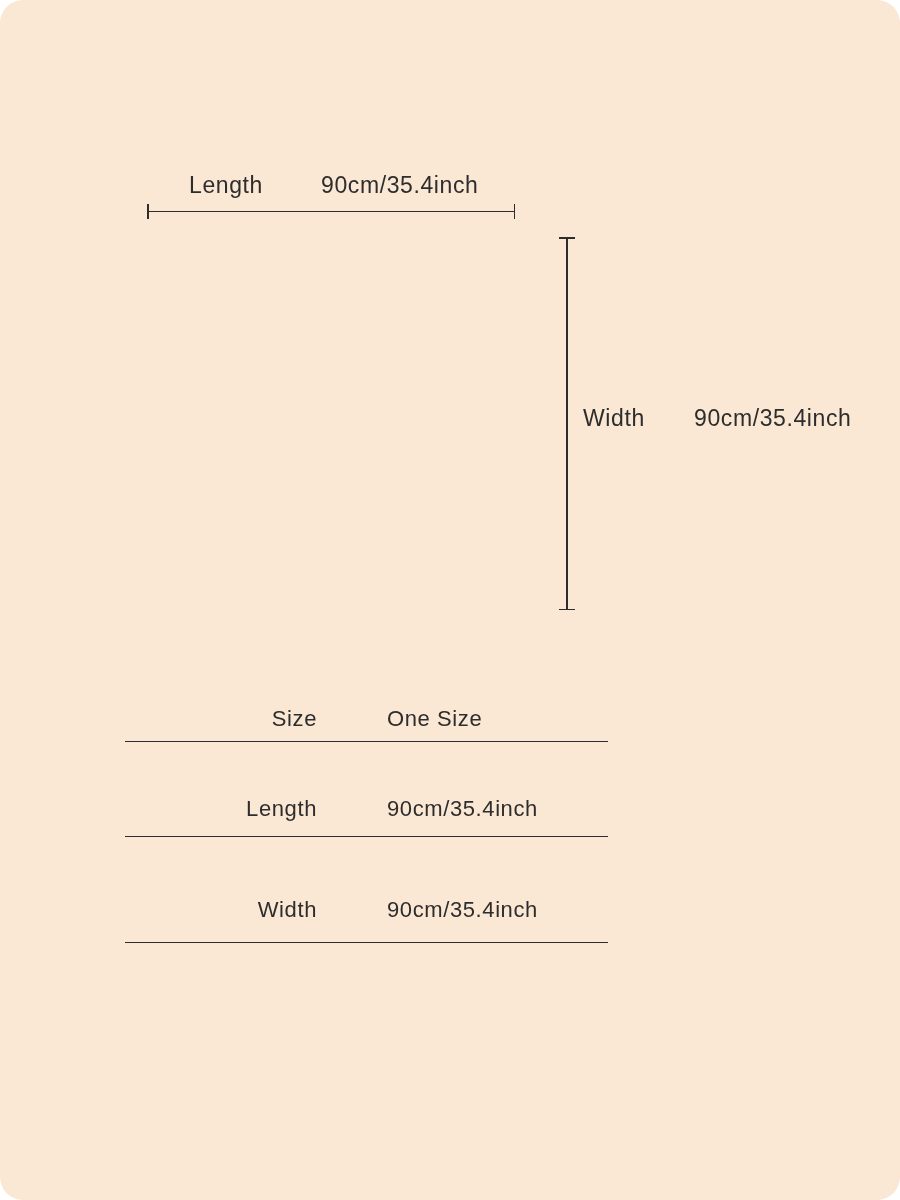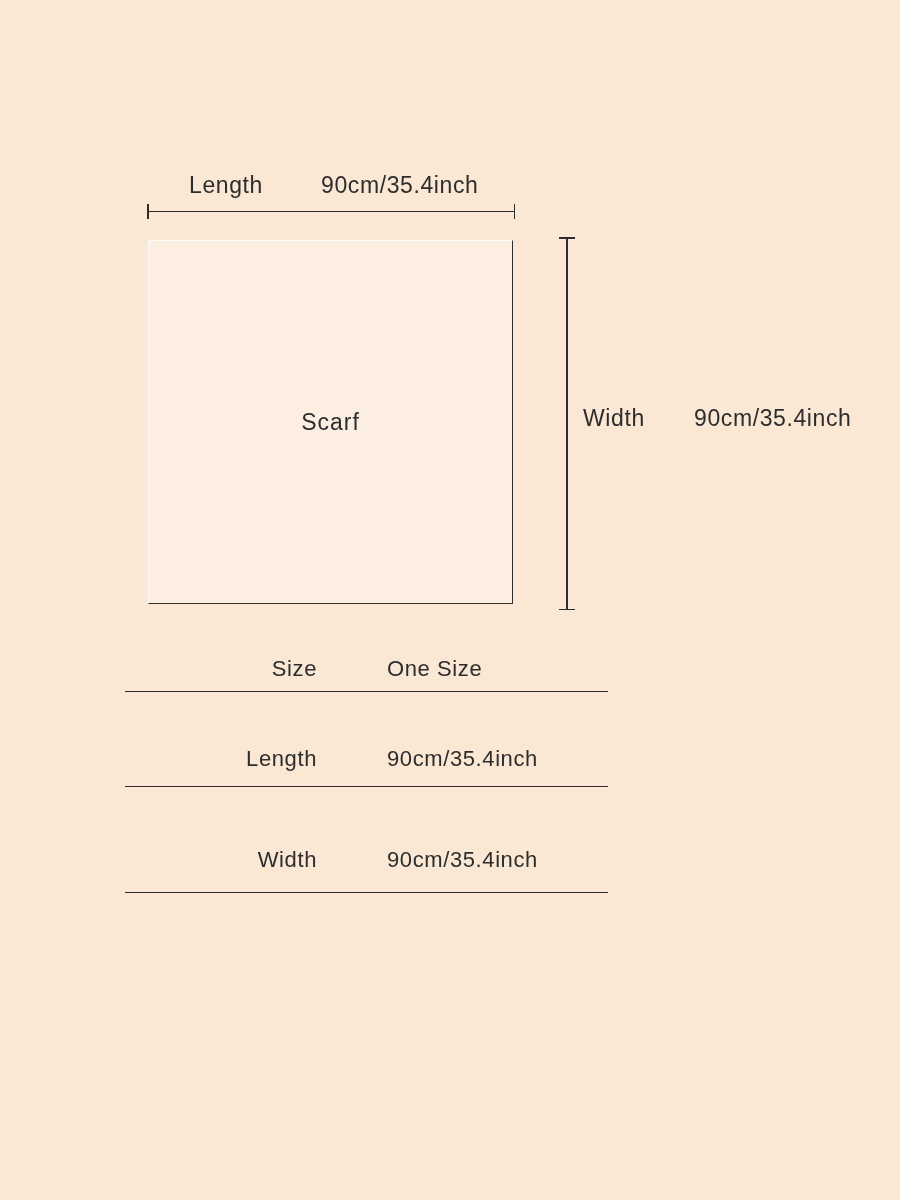--- a/index.html
+++ b/index.html
@@ -4,20 +4,21 @@
 <style>
   html, body { margin: 0; padding: 0; }
   .canvas {
     position: relative;
     width: 900px;
     height: 1200px;
     background: #fbe8d4;
     color: #2d2d2d;
     font-family: "Liberation Sans", sans-serif;
     overflow: hidden;
+    border-radius: 23px;
   }
   .lbl {
     position: absolute;
     font-size: 23px;
     line-height: 26px;
     letter-spacing: 0.6px;
     white-space: nowrap;
   }
   
   .h-dim {
@@ -65,21 +66,21 @@
   }
   .v-dim .cap {
     position: absolute; left: 0; right: 0;
     height: 1.5px; background: #2d2d2d;
   }
   .v-dim .cap.top { top: 0; }
   .v-dim .cap.bottom { bottom: 0; }
   
   .size-table {
     position: absolute;
-    left: 125px; top: 618px;
+    left: 125px; top: 668px;
     width: 483px;
     font-size: 22px;
     letter-spacing: 0.6px;
   }
   .t-row {
     display: flex;
     align-items: baseline;
     border-bottom: 1px solid #2d2d2d;
   }
   .t-row.head  { padding: 6px 0 9px; }
@@ -95,23 +96,20 @@
 
   <span class="lbl" style="left:189px; top:172px;">Length</span>
   <span class="lbl" style="left:321px; top:172px;">90cm/35.4inch</span>
 
   <div class="h-dim">
     <span class="tick left"></span>
     <span class="hline"></span>
     <span class="tick right"></span>
   </div>
 
-  <div class="scarf-square">
-    <span class="item-name">Scarf</span>
-  </div>
 
   <div class="v-dim">
     <span class="cap top"></span>
     <span class="vline"></span>
     <span class="cap bottom"></span>
   </div>
 
   <span class="lbl" style="left:583px; top:405px;">Width</span>
   <span class="lbl" style="left:694px; top:405px;">90cm/35.4inch</span>
 

